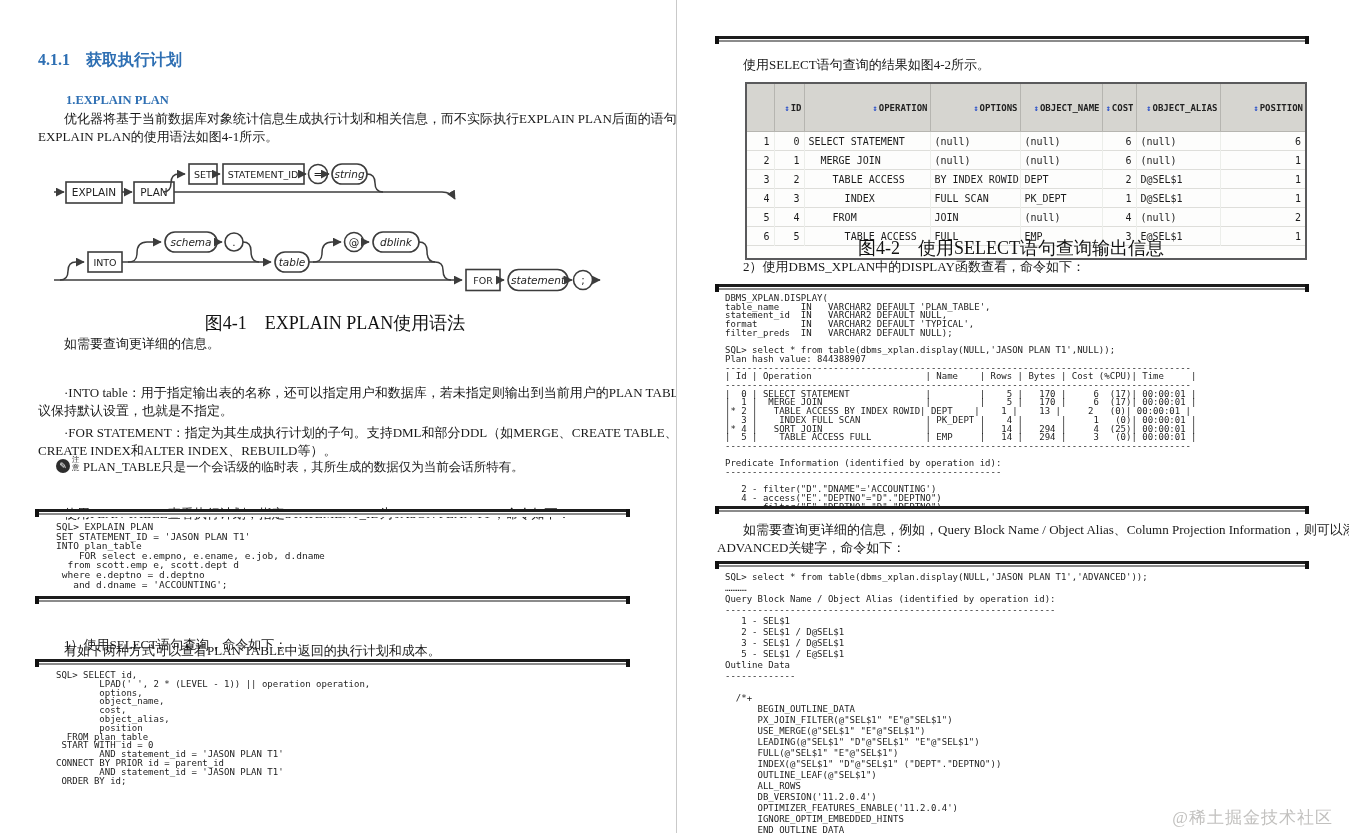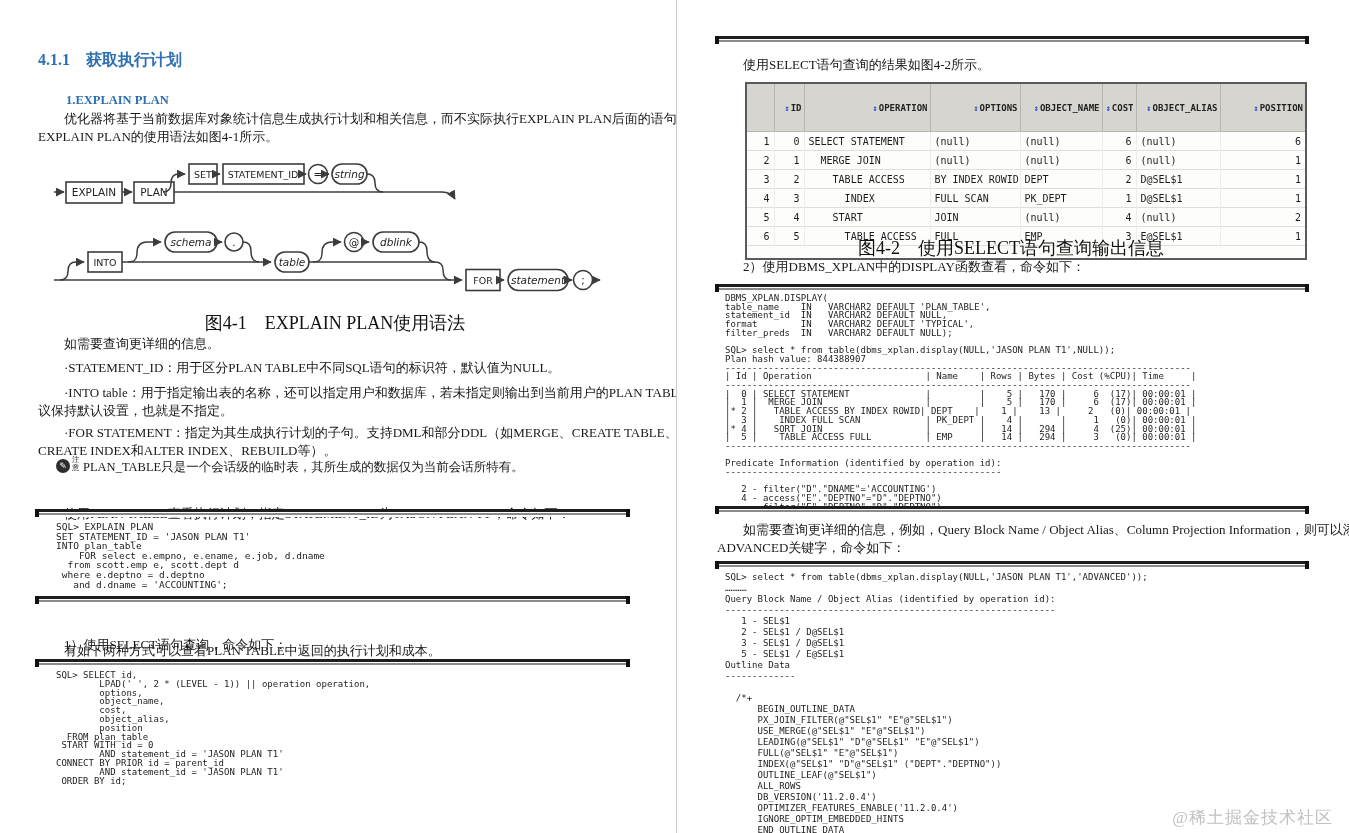--- a/index.html
+++ b/index.html
@@ -129,21 +129,20 @@
       <text x="488" y="128" text-anchor="middle" class="term">statement</text>
       <path class="rr" d="M518,124 H522" marker-end="url(#ah)"></path>
       <circle class="box" cx="533" cy="124" r="9.5"></circle>
       <text x="533" y="128" text-anchor="middle">;</text>
       <path class="rr" d="M542.5,124 H550" marker-end="url(#ah)"></path>
     </svg>
 
     <div class="caption" style="left:38px;top:311px;">图4-1　EXPLAIN PLAN使用语法</div>
 
     <div class="ln" style="left:38px;top:335px;">　　如需要查询更详细的信息。</div>
-    <div class="ln" style="left:38px;top:359px;">　　·STATEMENT_ID：用于区分PLAN TABLE中不同SQL语句的标识符，默认值为NULL。</div>
     <div class="ln" style="left:38px;top:384px;">　　·INTO table：用于指定输出表的名称，还可以指定用户和数据库，若未指定则输出到当前用户的PLAN TABLE下，建</div>
     <div class="ln" style="left:38px;top:402px;">议保持默认设置，也就是不指定。</div>
     <div class="ln" style="left:38px;top:442px;">CREATE INDEX和ALTER INDEX、REBUILD等）。</div>
     <div class="ln" style="left:38px;top:424px;">　　·FOR STATEMENT：指定为其生成执行计划的子句。支持DML和部分DDL（如MERGE、CREATE TABLE、</div>
 
     <div class="note-wrap">
       <span class="note-circle">✎</span>
       <span class="note-mini">注意</span>
       <span class="note-text">PLAN_TABLE只是一个会话级的临时表，其所生成的数据仅为当前会话所特有。</span>
     </div>
@@ -245,21 +244,21 @@
             <td class="c-operation">      INDEX</td>
             <td class="c-options">FULL SCAN</td>
             <td class="c-object_name">PK_DEPT</td>
             <td class="c-cost">1</td>
             <td class="c-object_alias">D@SEL$1</td>
             <td class="c-position">1</td>
           </tr>
           <tr>
             <td class="c-num">5</td>
             <td class="c-id">4</td>
-            <td class="c-operation">    START</td>
+            <td class="c-operation">    FROM</td>
             <td class="c-options">JOIN</td>
             <td class="c-object_name">(null)</td>
             <td class="c-cost">4</td>
             <td class="c-object_alias">(null)</td>
             <td class="c-position">2</td>
           </tr>
           <tr>
             <td class="c-num">6</td>
             <td class="c-id">5</td>
             <td class="c-operation">      TABLE ACCESS</td>

